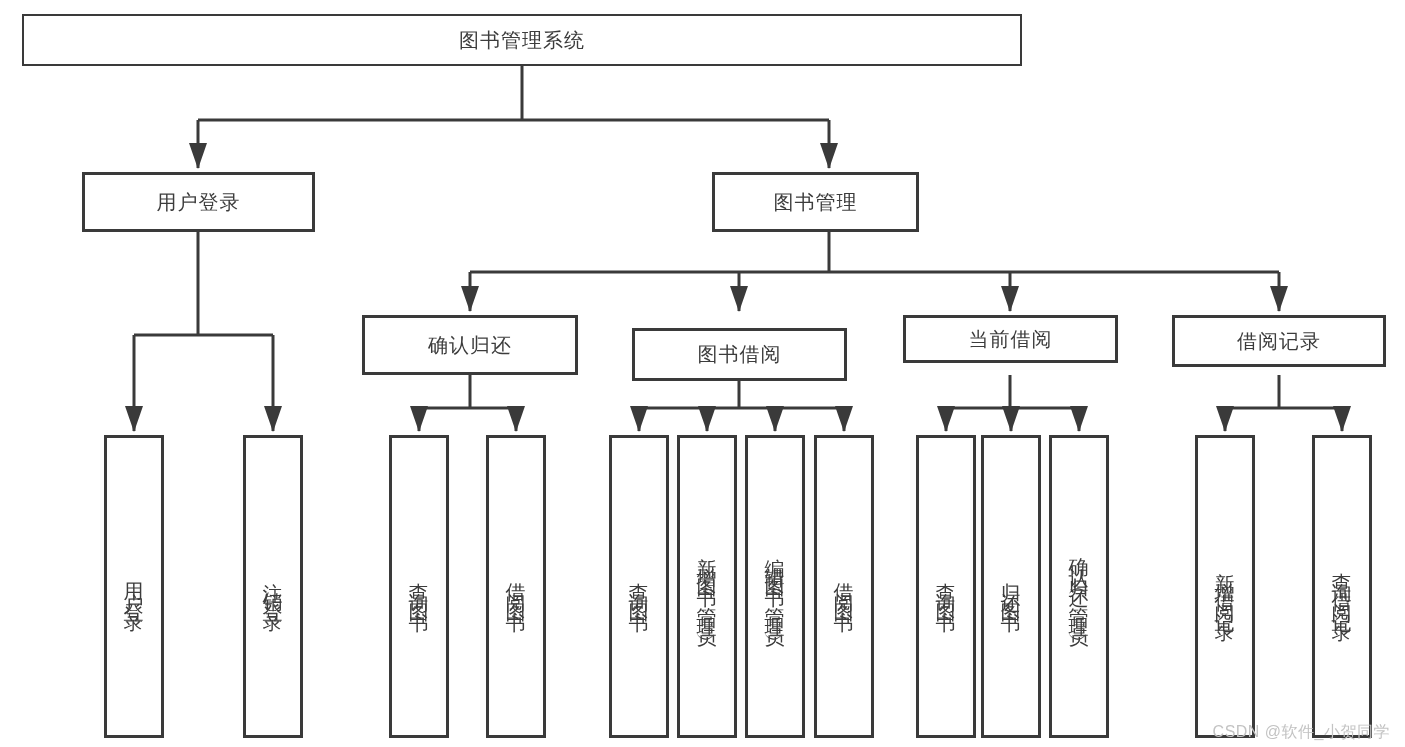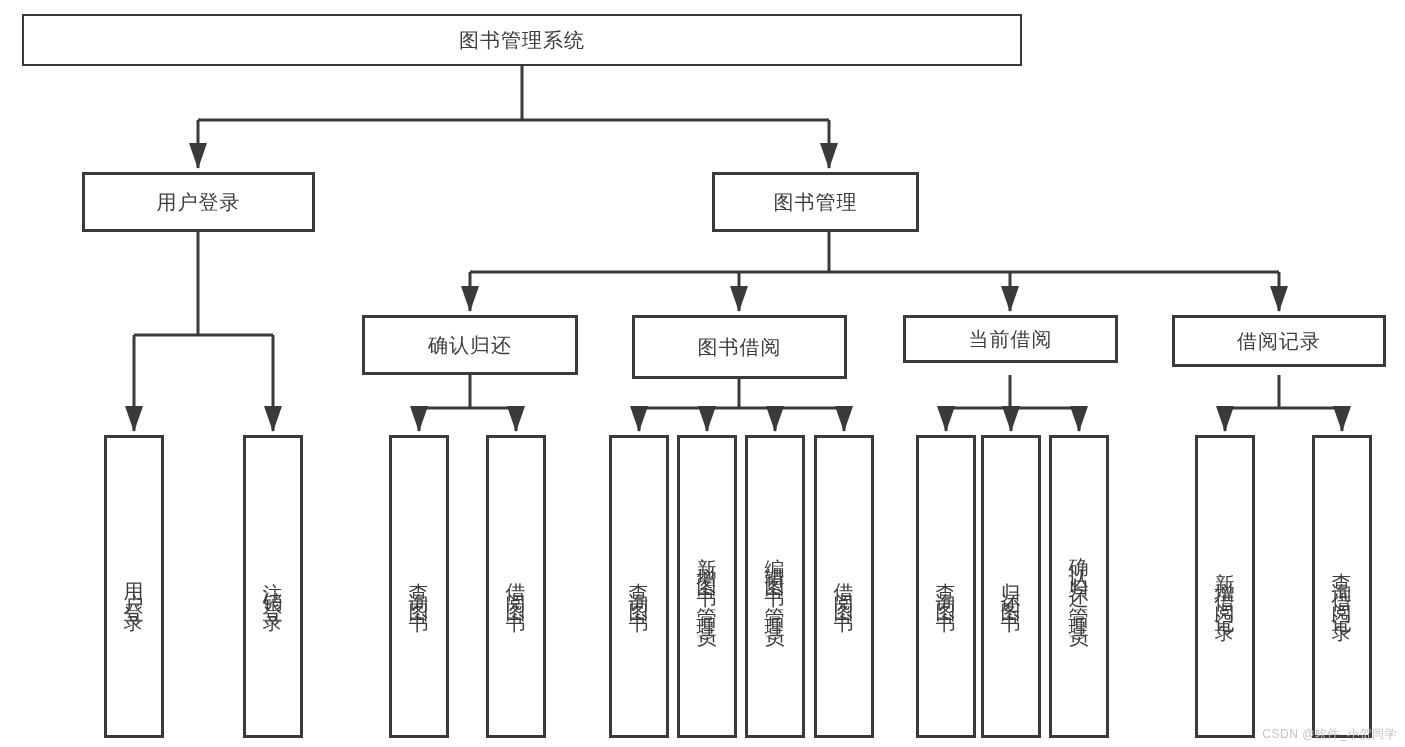--- a/index.html
+++ b/index.html
@@ -34,22 +34,22 @@
   #connectors{
     position:absolute;left:0;top:0;z-index:1;
   }
   .connector{
     stroke:var(--line,#3a3a3a);
     stroke-width:3;
     fill:none;
   }
   #watermark{
     position:absolute;
-    right:8px;bottom:4px;
-    font-size:12px;
+    right:15px;bottom:4px;
+    font-size:16px;
     letter-spacing:0.5px;
     color:var(--watermark,#c3c3c3);
     z-index:5;
   }
 </style>
 </head>
 <body>
 
 <div id="canvas">
 
@@ -93,21 +93,21 @@
     <path class="connector" d="M1225,408 V431" marker-end="url(#arrowhead)"></path>
     <path class="connector" d="M1342,408 V431" marker-end="url(#arrowhead)"></path>
   </svg>
 
   <div class="box root" style="left:22px;top:14px;width:1000px;height:52px">图书管理系统</div>
 
   <div class="box" style="left:82px;top:172px;width:233px;height:60px">用户登录</div>
   <div class="box" style="left:712px;top:172px;width:207px;height:60px">图书管理</div>
 
   <div class="box" style="left:362px;top:315px;width:216px;height:60px">确认归还</div>
-  <div class="box" style="left:632px;top:315px;width:215px;height:64px">图书借阅</div>
+  <div class="box" style="left:632px;top:328px;width:215px;height:53px">图书借阅</div>
   <div class="box" style="left:903px;top:315px;width:215px;height:48px">当前借阅</div>
   <div class="box" style="left:1172px;top:315px;width:214px;height:52px">借阅记录</div>
 
   <div class="box v" style="left:104px;top:435px;width:60px;height:303px">用户登录</div>
   <div class="box v" style="left:243px;top:435px;width:60px;height:303px">注销登录</div>
 
   <div class="box v" style="left:389px;top:435px;width:60px;height:303px">查询图书</div>
   <div class="box v" style="left:486px;top:435px;width:60px;height:303px">借阅图书</div>
 
   <div class="box v" style="left:609px;top:435px;width:60px;height:303px">查询图书</div>

